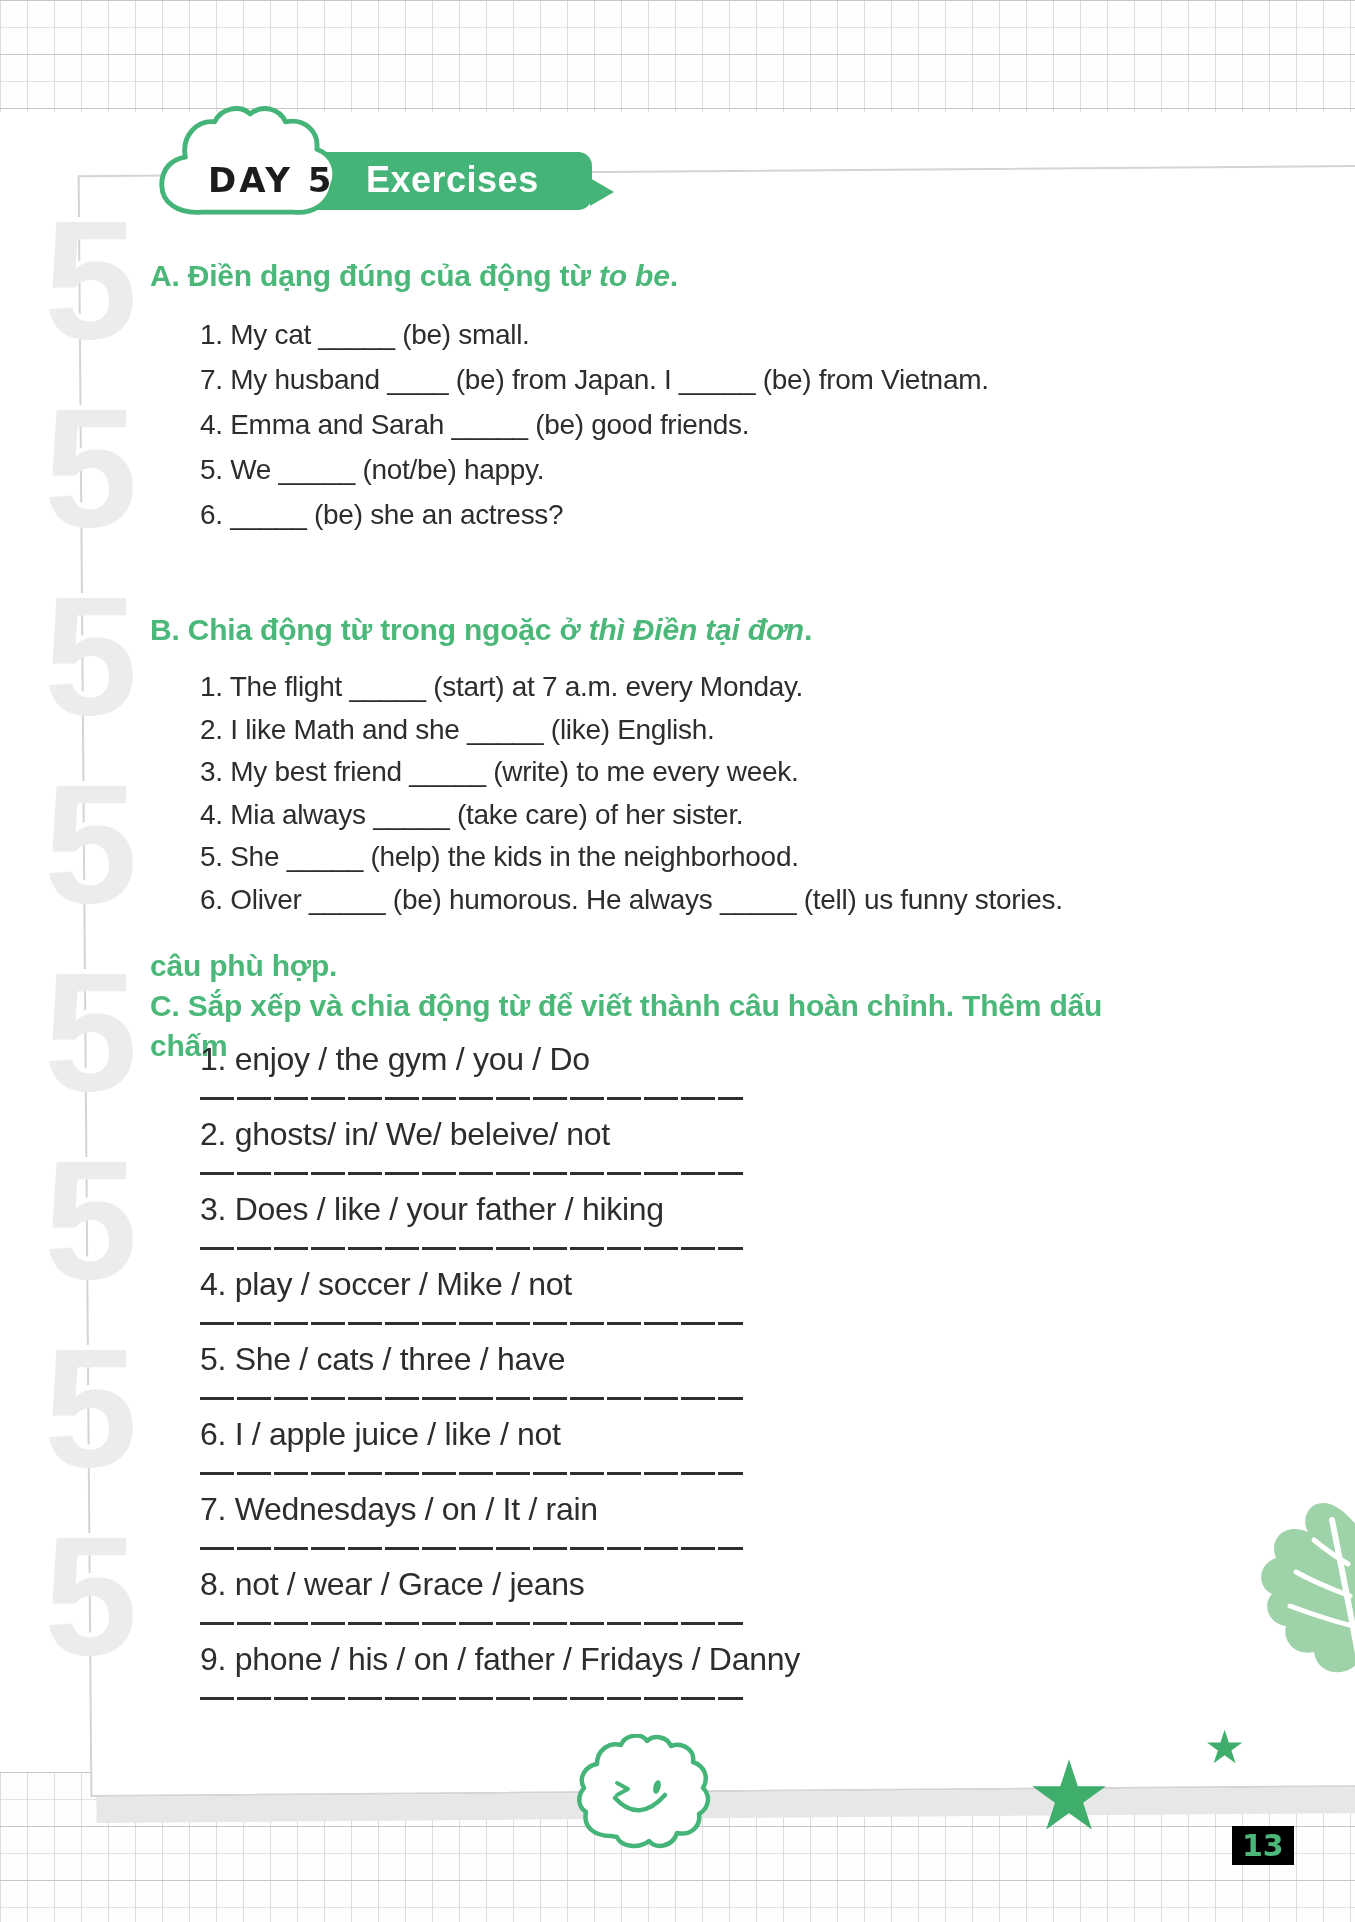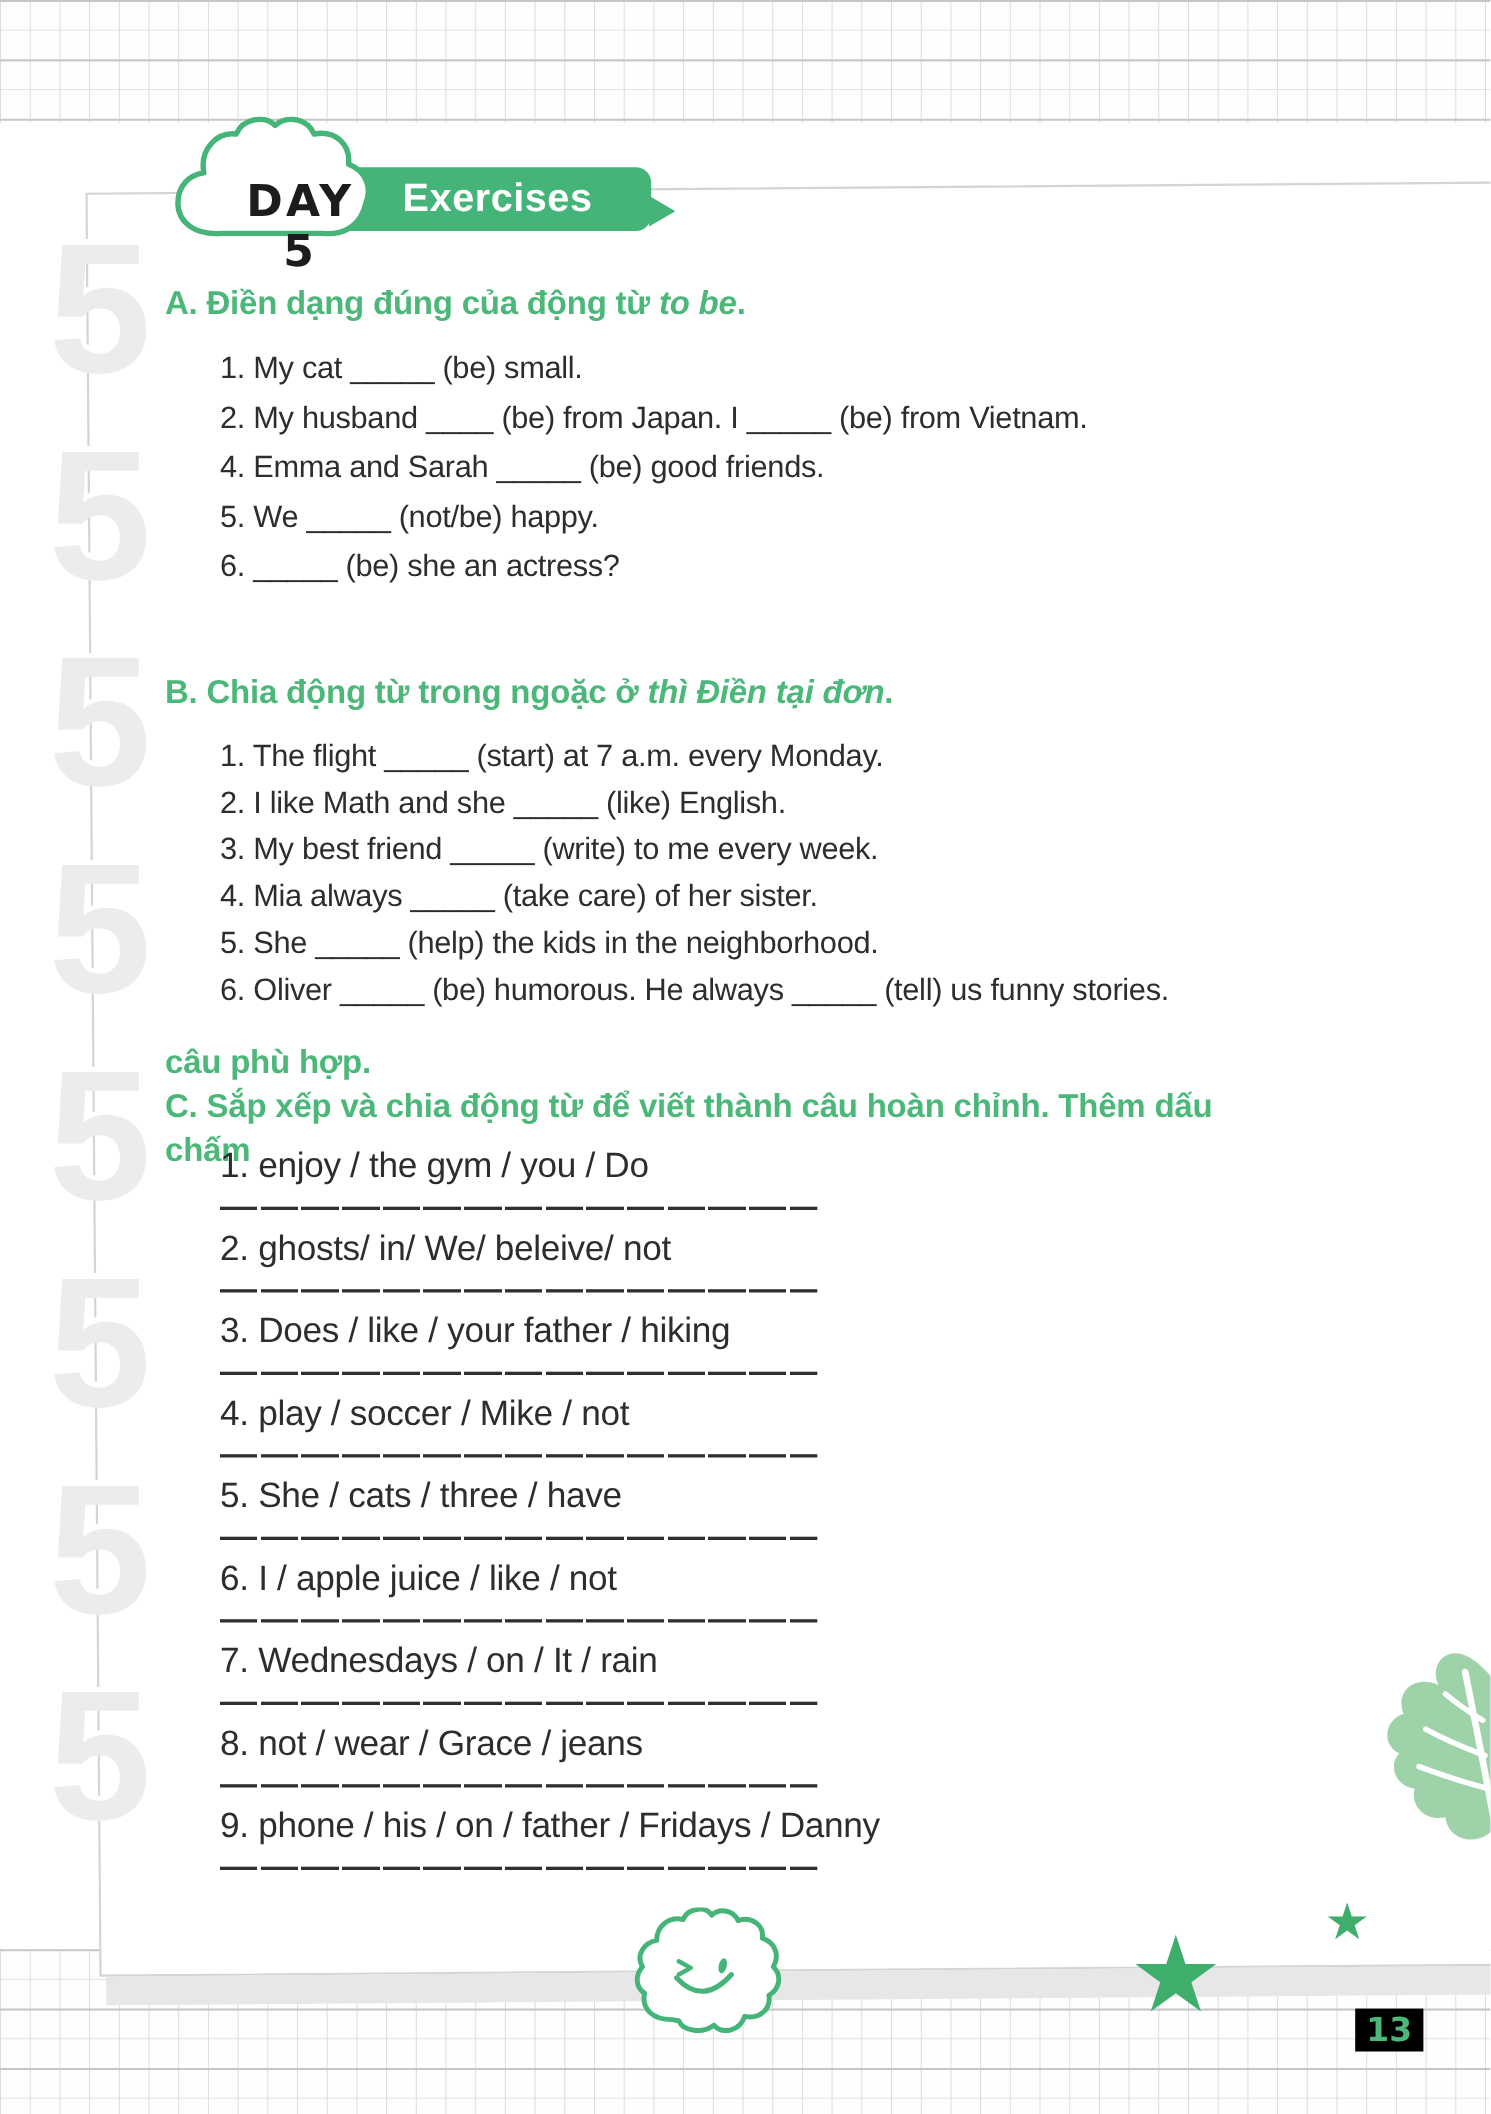--- a/index.html
+++ b/index.html
@@ -52,22 +52,22 @@
     width:0; height:0; border-style:solid;
     border-width:14px 0 14px 24px;
     border-color:transparent transparent transparent #45b478;
   }
   .banner-title{
     position:absolute; left:66px; top:7px;
     font-size:36px; font-weight:bold; color:#ffffff; letter-spacing:0.5px;
   }
   .cloud-badge{position:absolute; left:148px; top:106px; width:216px; height:120px;}
   .day-label{
-    position:absolute; left:208px; top:160px; width:130px; text-align:center;
-    font-size:40px; font-weight:800; color:#1c1c1c; letter-spacing:3px;
+    position:absolute; left:208px; top:160px; width:130px; 
+    font-size:34px; font-weight:800; color:#1c1c1c; letter-spacing:3px;
     font-family:"DejaVu Sans", sans-serif;
   }
 
   
   .section-heading{
     position:absolute; left:150px; width:1010px;
     font-size:30px; font-weight:bold; color:#4bb87a; line-height:40px;
     letter-spacing:-0.2px;
   }
   .h-a{top:256px;} .h-b{top:610px;} .h-c{top:946px;}
@@ -128,21 +128,21 @@
     <svg class="cloud-badge" viewBox="0 0 220 122">
       <path d="M55 108 C30 110 14 98 14 80 C14 64 24 54 38 52 C34 30 50 14 68 16 C74 2 94 -2 104 8 C116 -2 134 2 140 16 C160 12 174 26 172 44 C188 50 194 66 188 80 C184 100 168 110 148 108 Z" fill="#ffffff" stroke="#45b478" stroke-width="5" stroke-linejoin="round"></path>
     </svg>
     <div class="day-label">DAY 5</div>
 
     <div class="section-heading h-a">
       <span>A. Điền dạng đúng của động từ </span><span class="italic">to be</span><span>.</span>
     </div>
     <div class="items items-a">
       <div>1. My cat _____ (be) small.</div>
-      <div>2. My husband ____ (be) from Japan. I _____ (be) from Vietnam.</div>
+      <div>7. My husband ____ (be) from Japan. I _____ (be) from Vietnam.</div>
       <div>4. Emma and Sarah _____ (be) good friends.</div>
       <div>5. We _____ (not/be) happy.</div>
       <div>6. _____ (be) she an actress?</div>
     </div>
 
     <div class="section-heading h-b">
       <span>B. Chia động từ trong ngoặc ở </span><span class="italic">thì Điền tại đơn</span><span>.</span>
     </div>
     <div class="items items-b">
       <div>1. The flight _____ (start) at 7 a.m. every Monday.</div>

